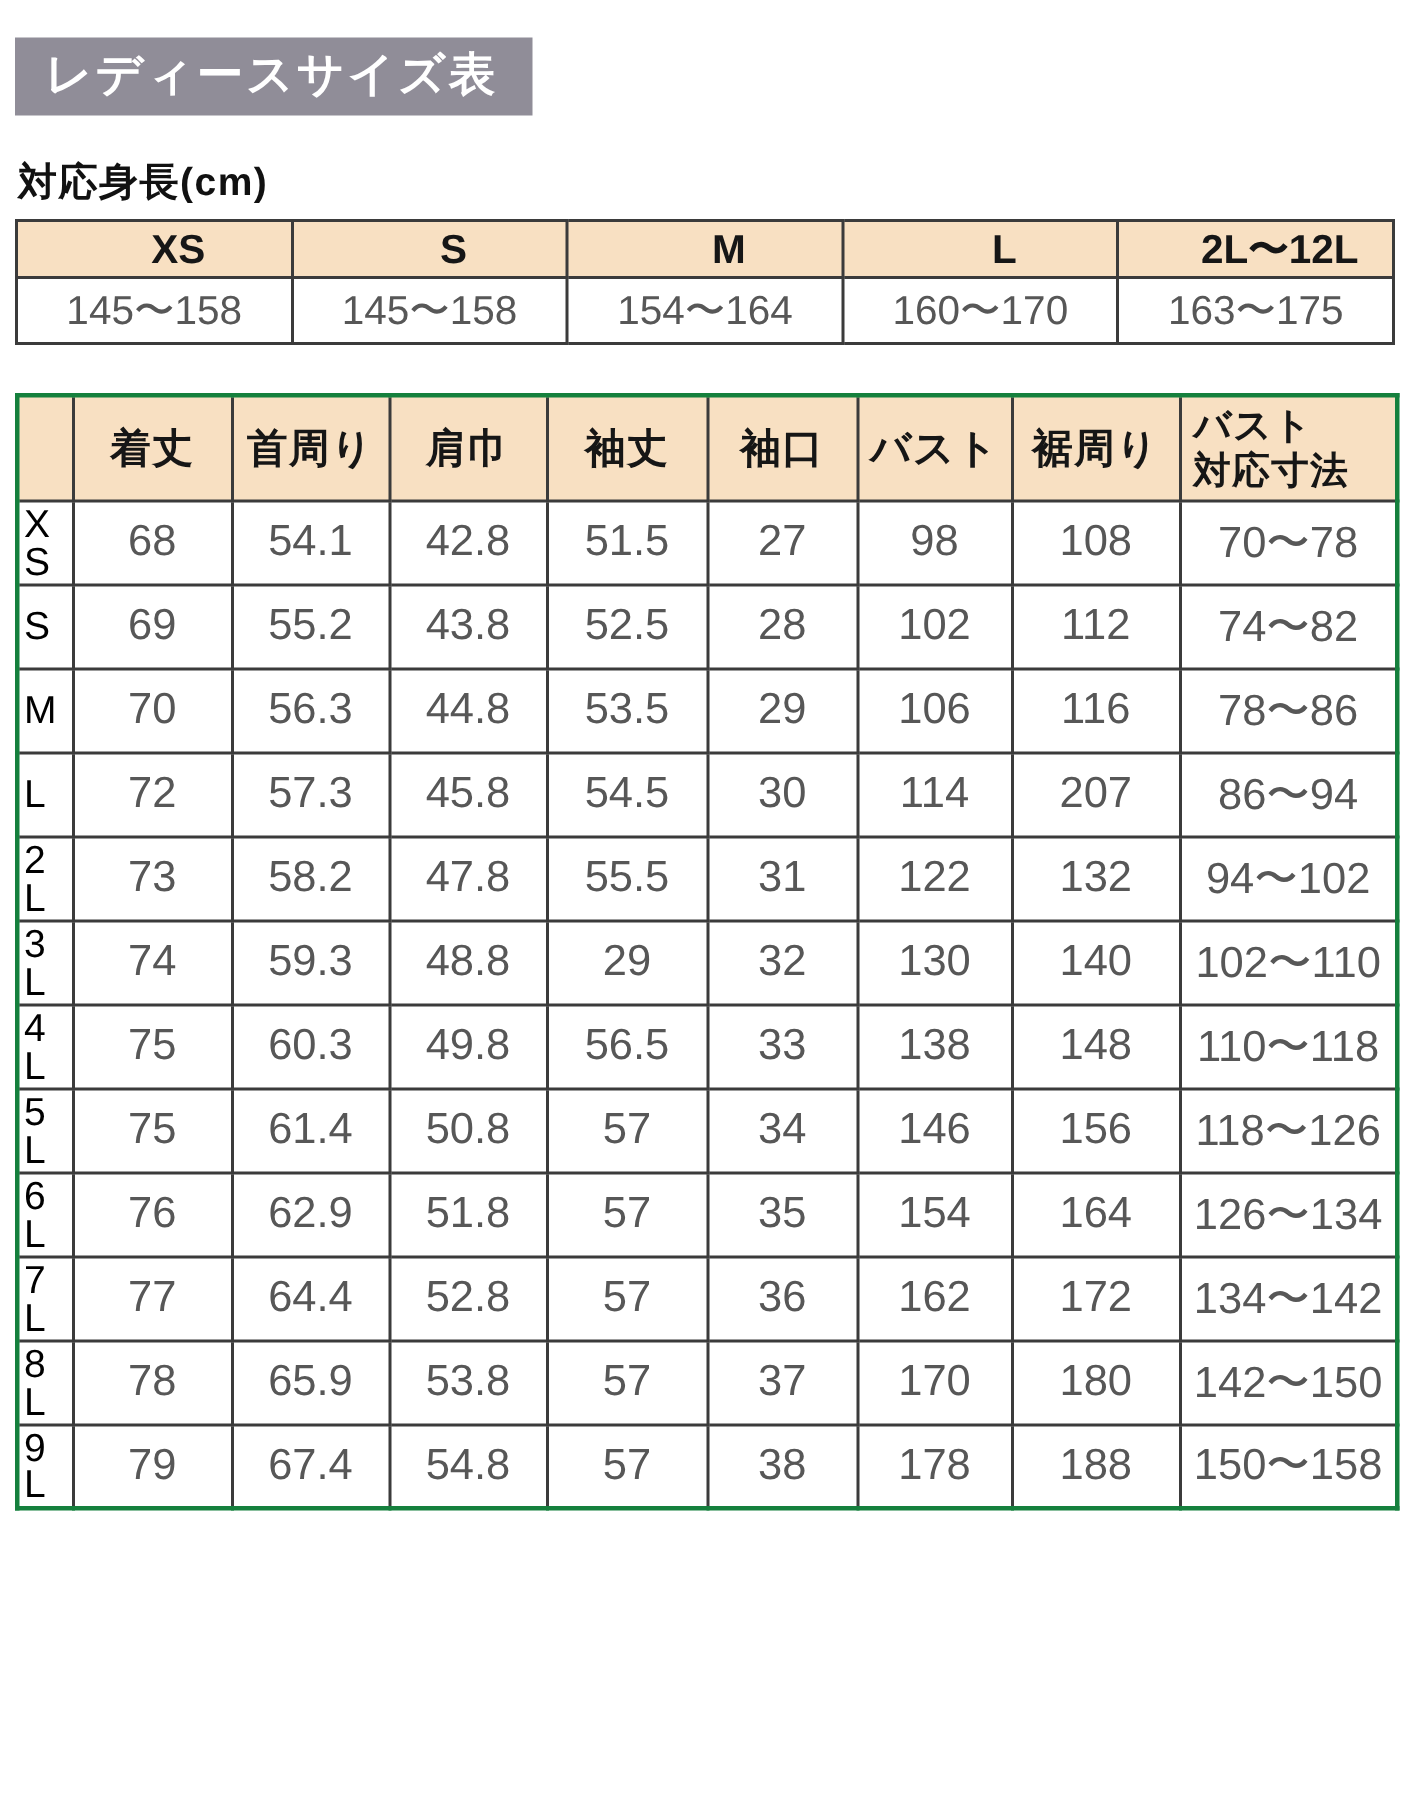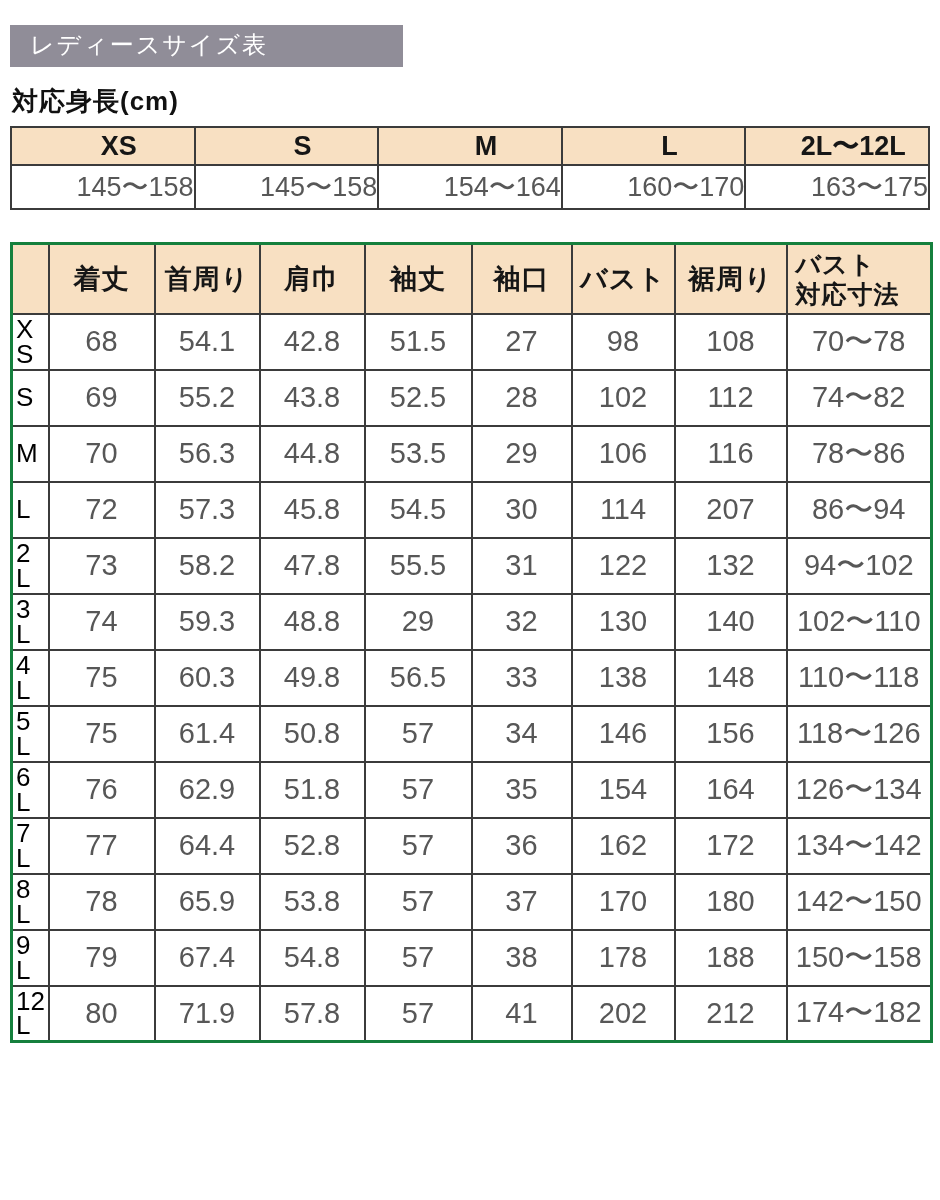--- a/index.html
+++ b/index.html
@@ -8,33 +8,33 @@
     width: 940px;
     font-family: "Liberation Sans", "DejaVu Sans", sans-serif;
   }
   .page {
     width: 940px;
     min-height: 1200px;
     padding: 25px 10px 40px 10px;
   }
   .title-bar {
     display: block;
-    width: 393px;
+    width: 345px;
     background: #908d98;
     color: #ffffff;
-    font-size: 24px;
-    font-weight: normal;
+    font-size: 31px;
+    font-weight: bold;
     letter-spacing: 2px;
     padding: 4px 10px 6px 20px;
   }
   .subtitle {
     font-size: 26px;
     font-weight: bold;
     color: #111111;
-    margin: 17px 0 7px 2px;
+    margin: 27px 0 7px 2px;
     letter-spacing: 1px;
   }
   table {
     border-collapse: collapse;
     table-layout: fixed;
     width: 920px;
   }
   
   .height-table { border: 2px solid #3b3b3b; }
   .height-table th {
@@ -46,21 +46,21 @@
     height: 38px;
     text-align: center;
     padding-left: 32px;
   }
   .height-table td {
     background: #ffffff;
     border: 2px solid #3b3b3b;
     font-size: 27px;
     color: #575757;
     height: 44px;
-    text-align: right;
+    text-align: center;
   }
   
   .size-table { margin-top: 32px; border: 3px solid #15803d; }
   .size-table th, .size-table td { border: 2px solid #3b3b3b; }
   .size-table thead th {
     background: #f8e0c2;
     font-size: 27px;
     font-weight: bold;
     color: #161616;
     height: 70px;
@@ -283,28 +283,16 @@
 L</th>
           <td>79</td>
           <td>67.4</td>
           <td>54.8</td>
           <td>57</td>
           <td>38</td>
           <td>178</td>
           <td>188</td>
           <td>150〜158</td>
         </tr>
-        <tr>
-          <th class="size-label">12
-L</th>
-          <td>80</td>
-          <td>71.9</td>
-          <td>57.8</td>
-          <td>57</td>
-          <td>41</td>
-          <td>202</td>
-          <td>212</td>
-          <td>174〜182</td>
-        </tr>
       </tbody>
   </table>
 
 </div>
 
 </body></html>

